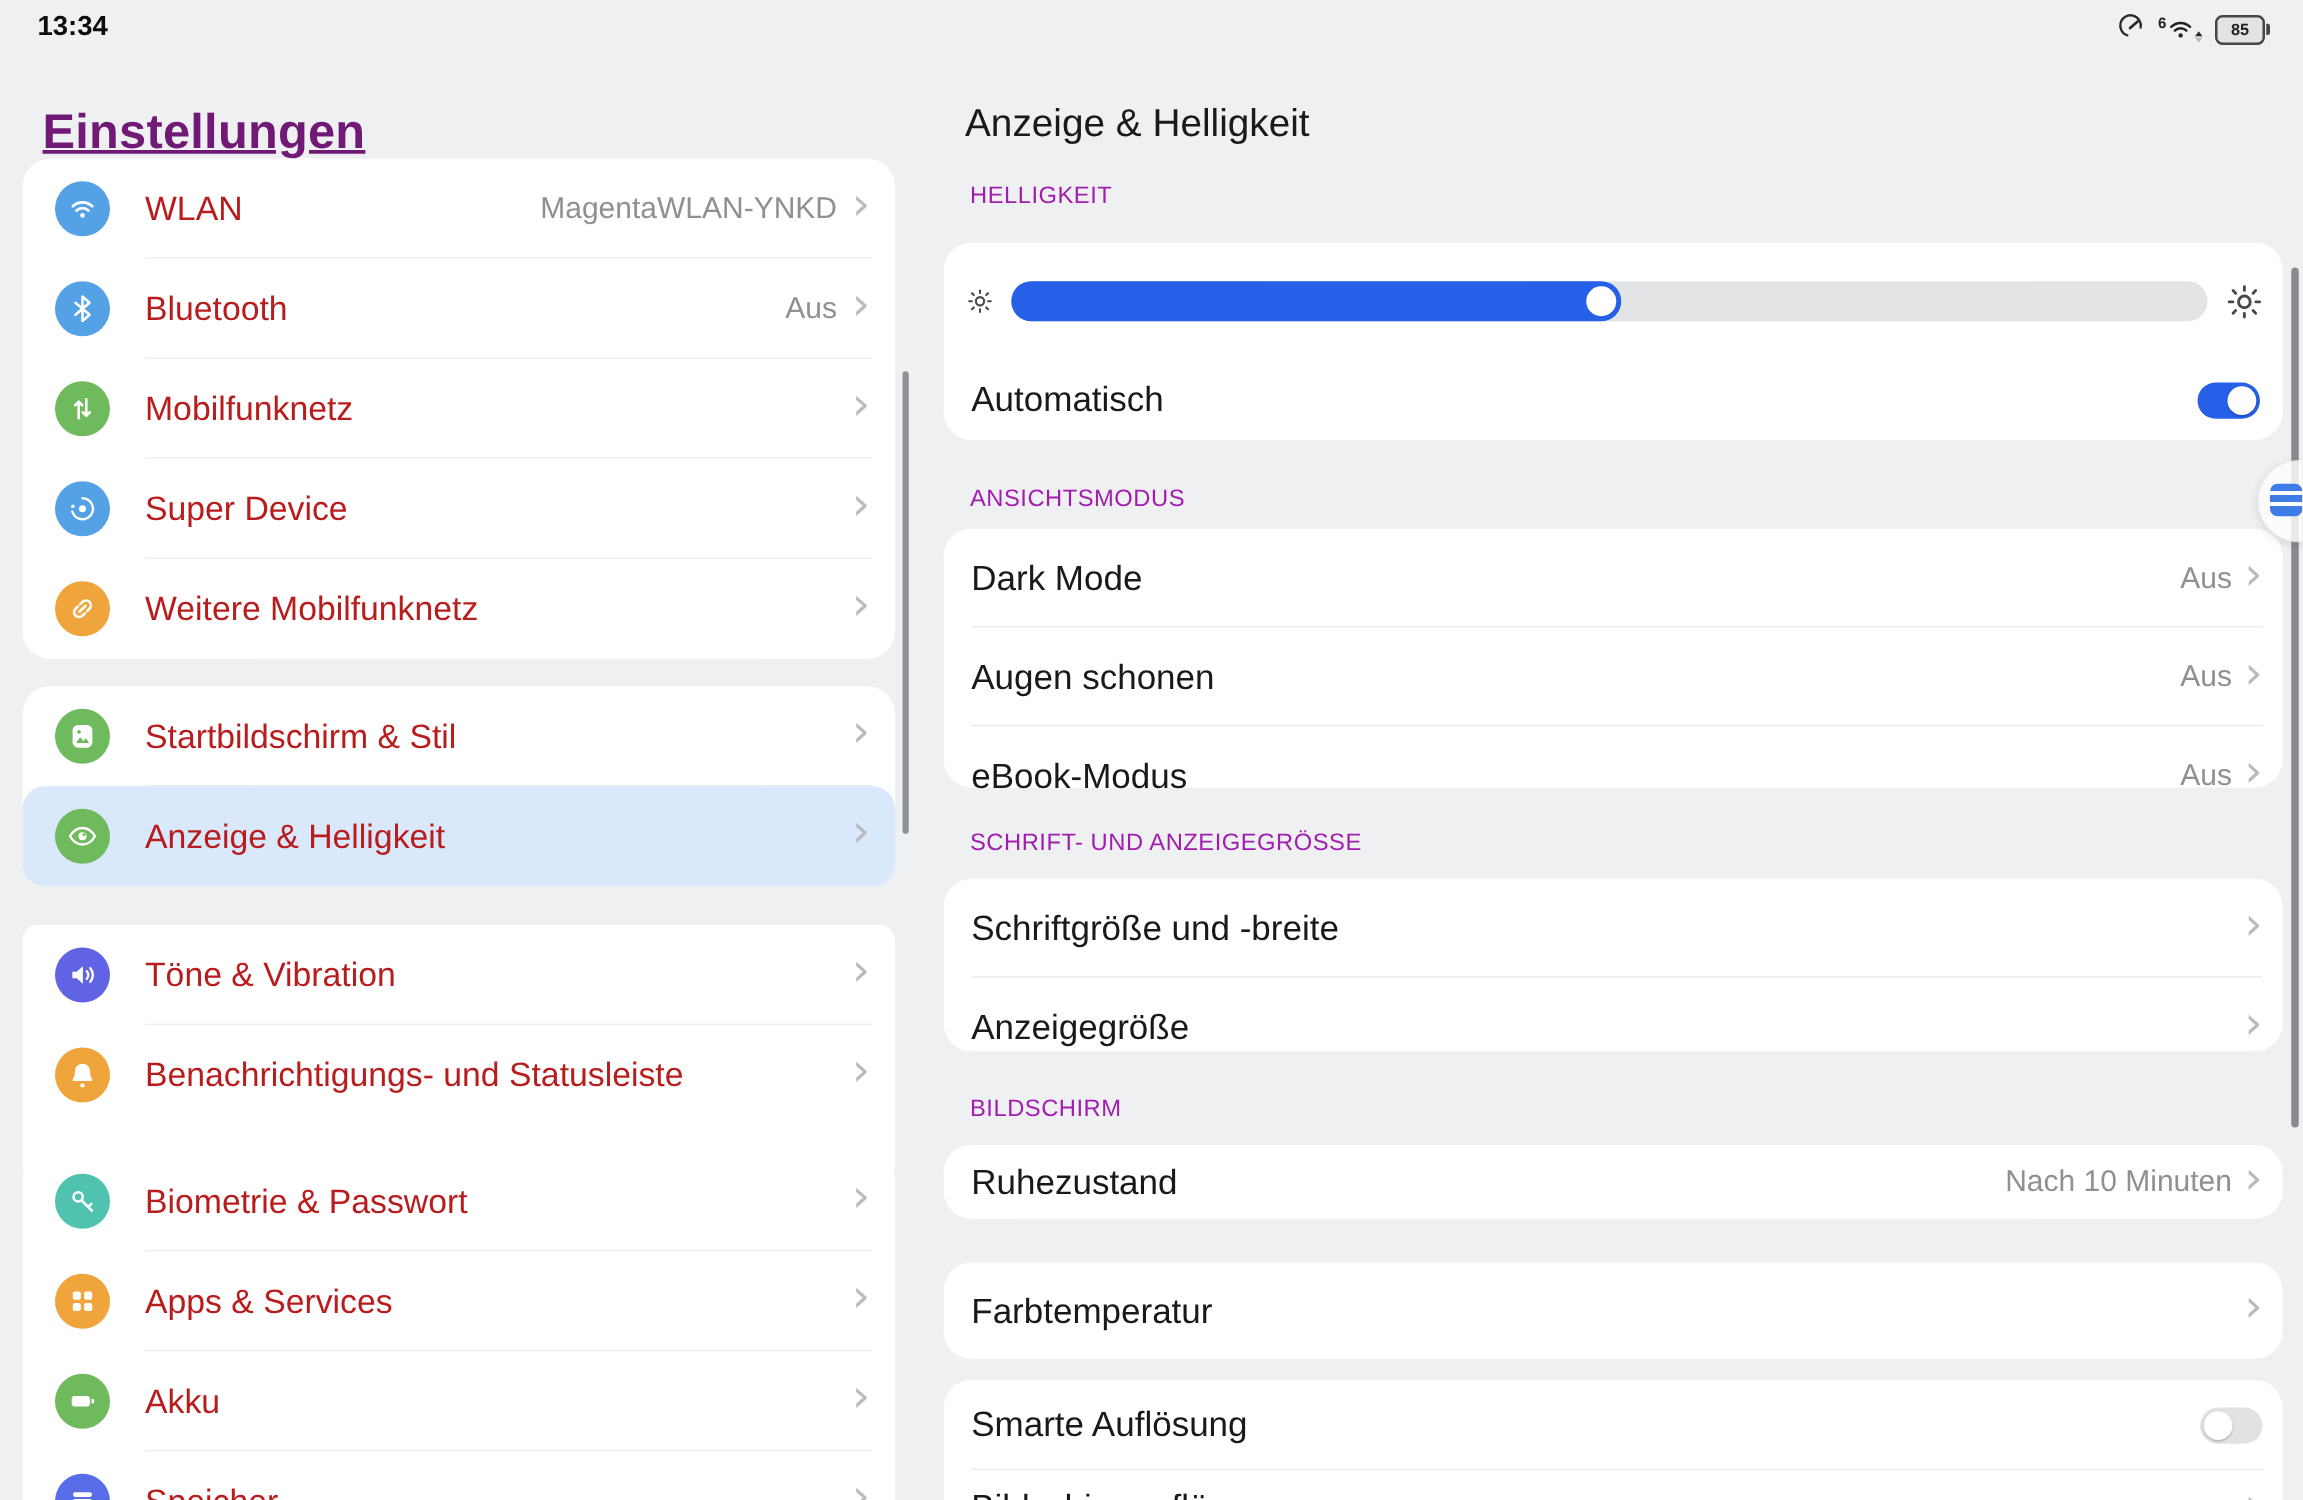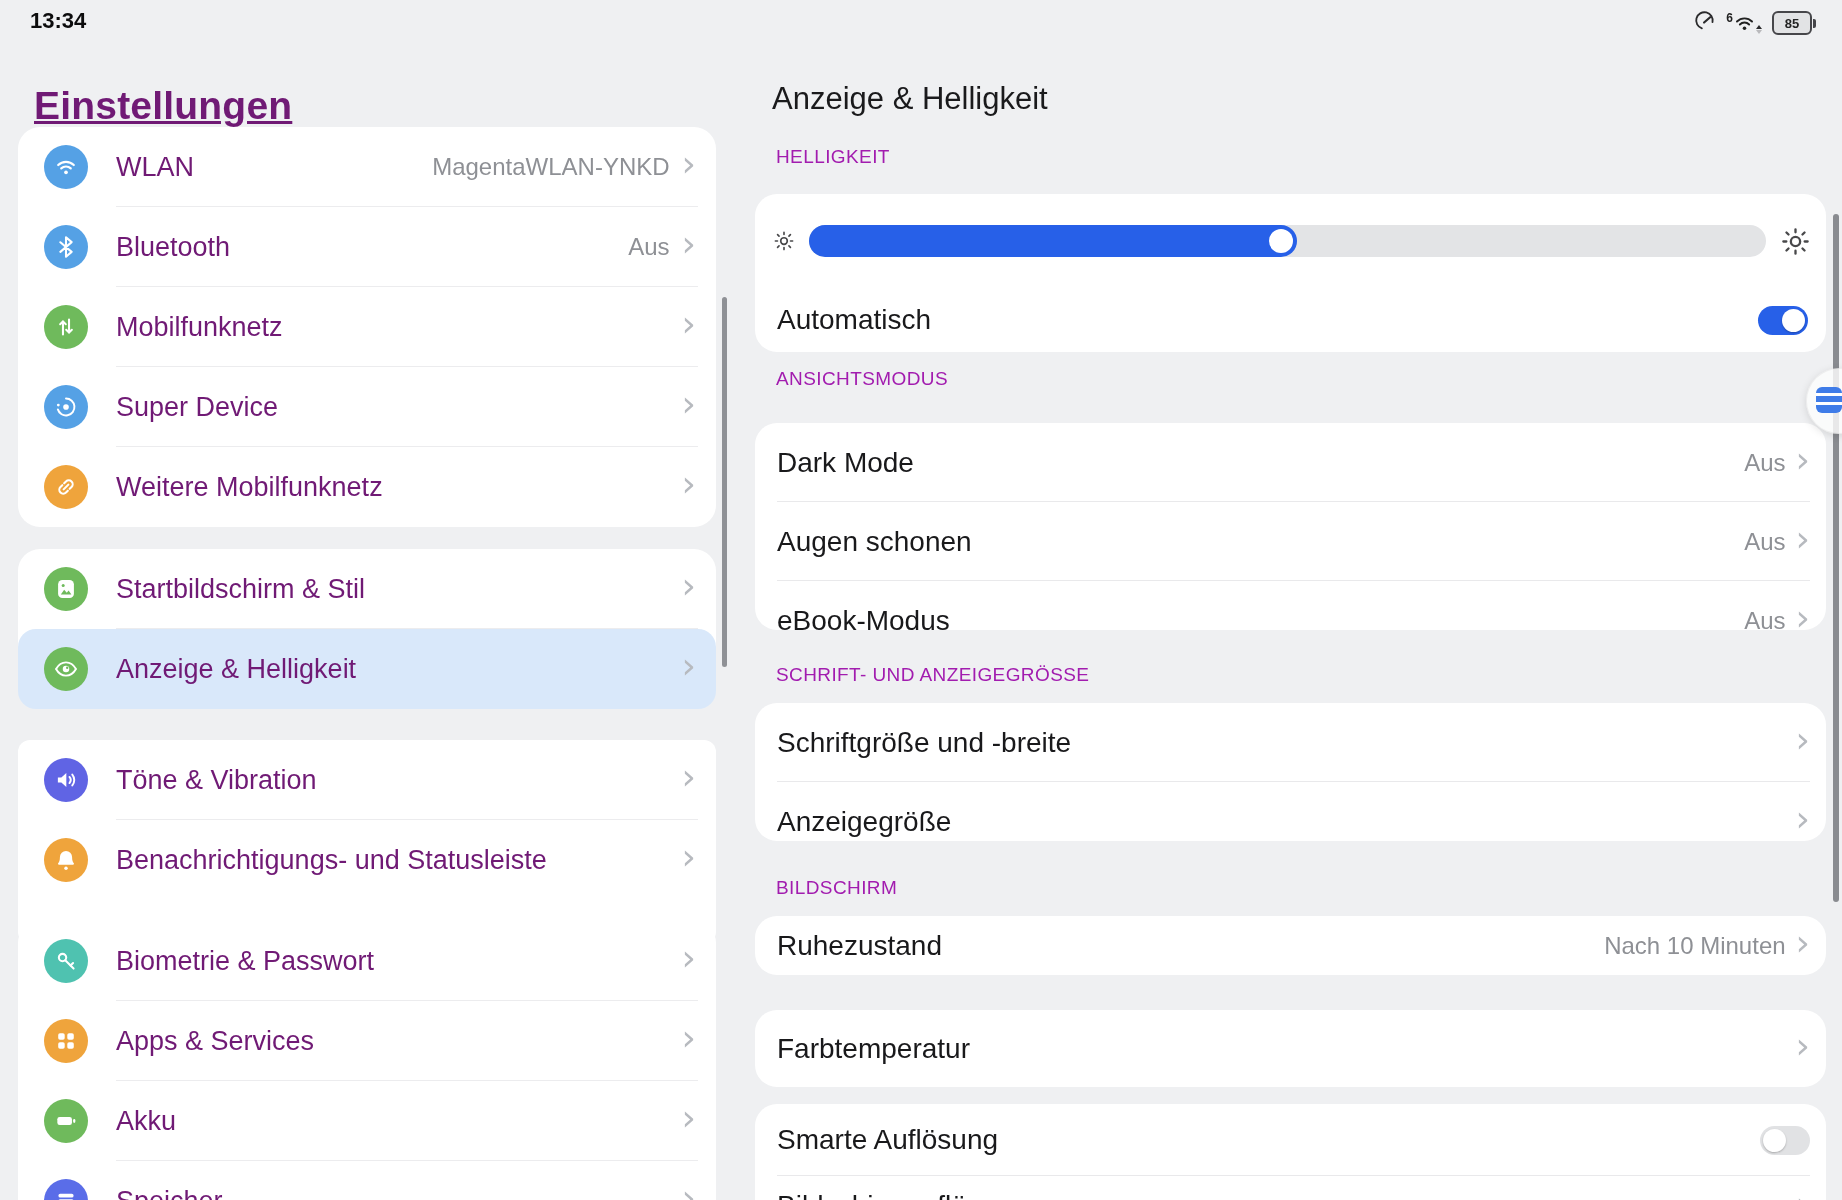--- a/index.html
+++ b/index.html
@@ -31,33 +31,33 @@
   .srow:not(:last-child)::after{content:"";position:absolute;left:98px;right:18px;bottom:0;height:1px;background:#ececee;}
   .srow.selected{background:#d9e8fa;border-radius:18px;}
   .cicon{width:44px;height:44px;border-radius:50%;flex:0 0 44px;display:flex;align-items:center;justify-content:center;}
   .cicon svg{width:26px;height:26px;}
   .ic-blue{background:#55a1e5;}
   .ic-green{background:#6fba5c;}
   .ic-orange{background:#efa43c;}
   .ic-indigo{background:#6064e4;}
   .ic-teal{background:#4fc2b0;}
   .ic-storage{background:#5a6de8;}
-  .slabel{margin-left:28px;font-size:27px;color:#701a75;flex:1;white-space:nowrap;overflow:hidden;}
+  .slabel{margin-left:28px;font-size:27px;color:#b91c1c;flex:1;white-space:nowrap;overflow:hidden;}
   .svalue{font-size:24px;color:#8e9095;margin-right:12px;white-space:nowrap;}
   .chev{font-size:36px;color:#b7babf;line-height:1;transform:translateY(-3px);font-family:"DejaVu Sans",sans-serif;}
 
   
   .sb-left{position:absolute;left:722px;top:297px;width:5px;height:370px;background:#8f9196;border-radius:3px;}
   .sb-right{position:absolute;left:1833px;top:214px;width:6px;height:688px;background:#898b90;border-radius:3px;}
 
   
   .detail-title{position:absolute;left:772px;top:55px;font-size:31px;font-weight:500;color:#1a1a1c;}
   .sec{position:absolute;left:776px;font-size:19px;letter-spacing:.4px;color:#a21caf;font-weight:500;}
   .sec-helligkeit{top:146px;}
-  .sec-ansicht{top:368px;}
+  .sec-ansicht{top:389px;}
   .sec-schrift{top:664px;}
   .sec-bild{top:877px;}
   .d-card{left:755px;width:1071px;}
   .card-1{top:194px;height:158px;}
   .card-2{top:423px;height:207px;}
   .card-3{top:703px;height:138px;}
   .card-4{top:916px;height:59px;}
   .card-5{top:1010px;height:77px;}
   .card-6{top:1104px;height:200px;}
   .drow{height:79px;display:flex;align-items:center;position:relative;padding:0 16px 0 22px;box-sizing:border-box;}

